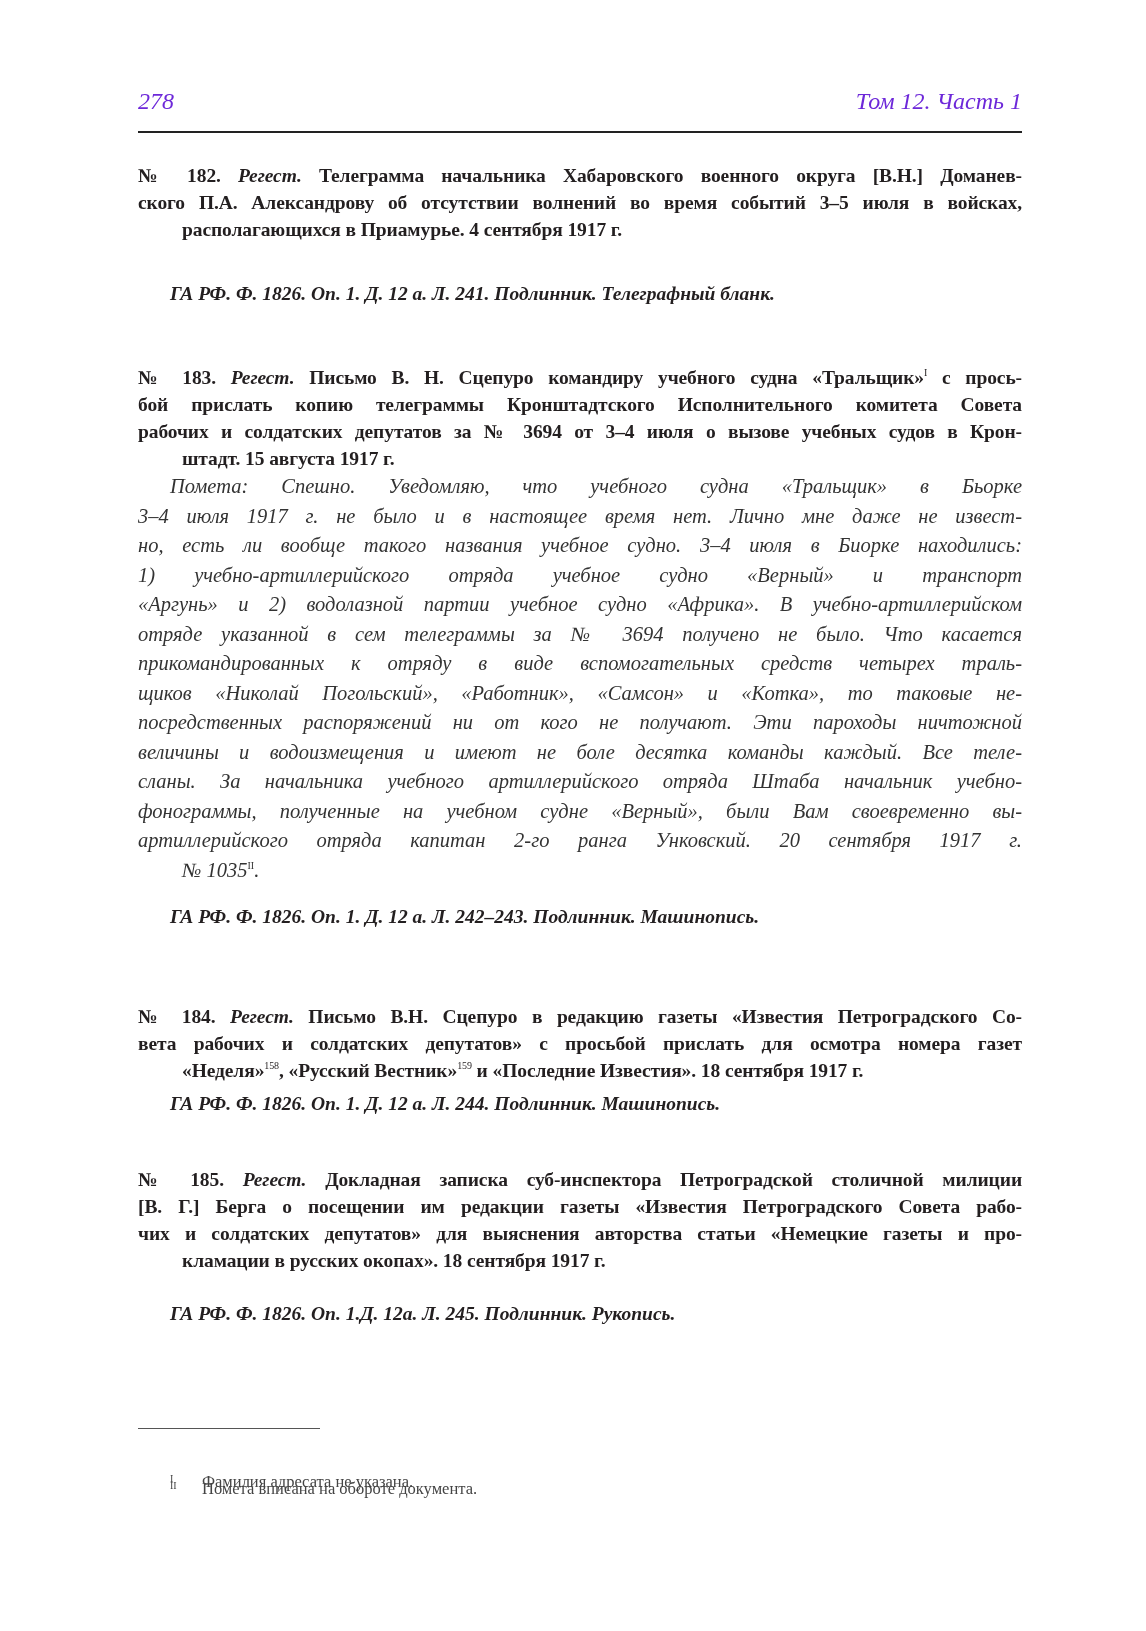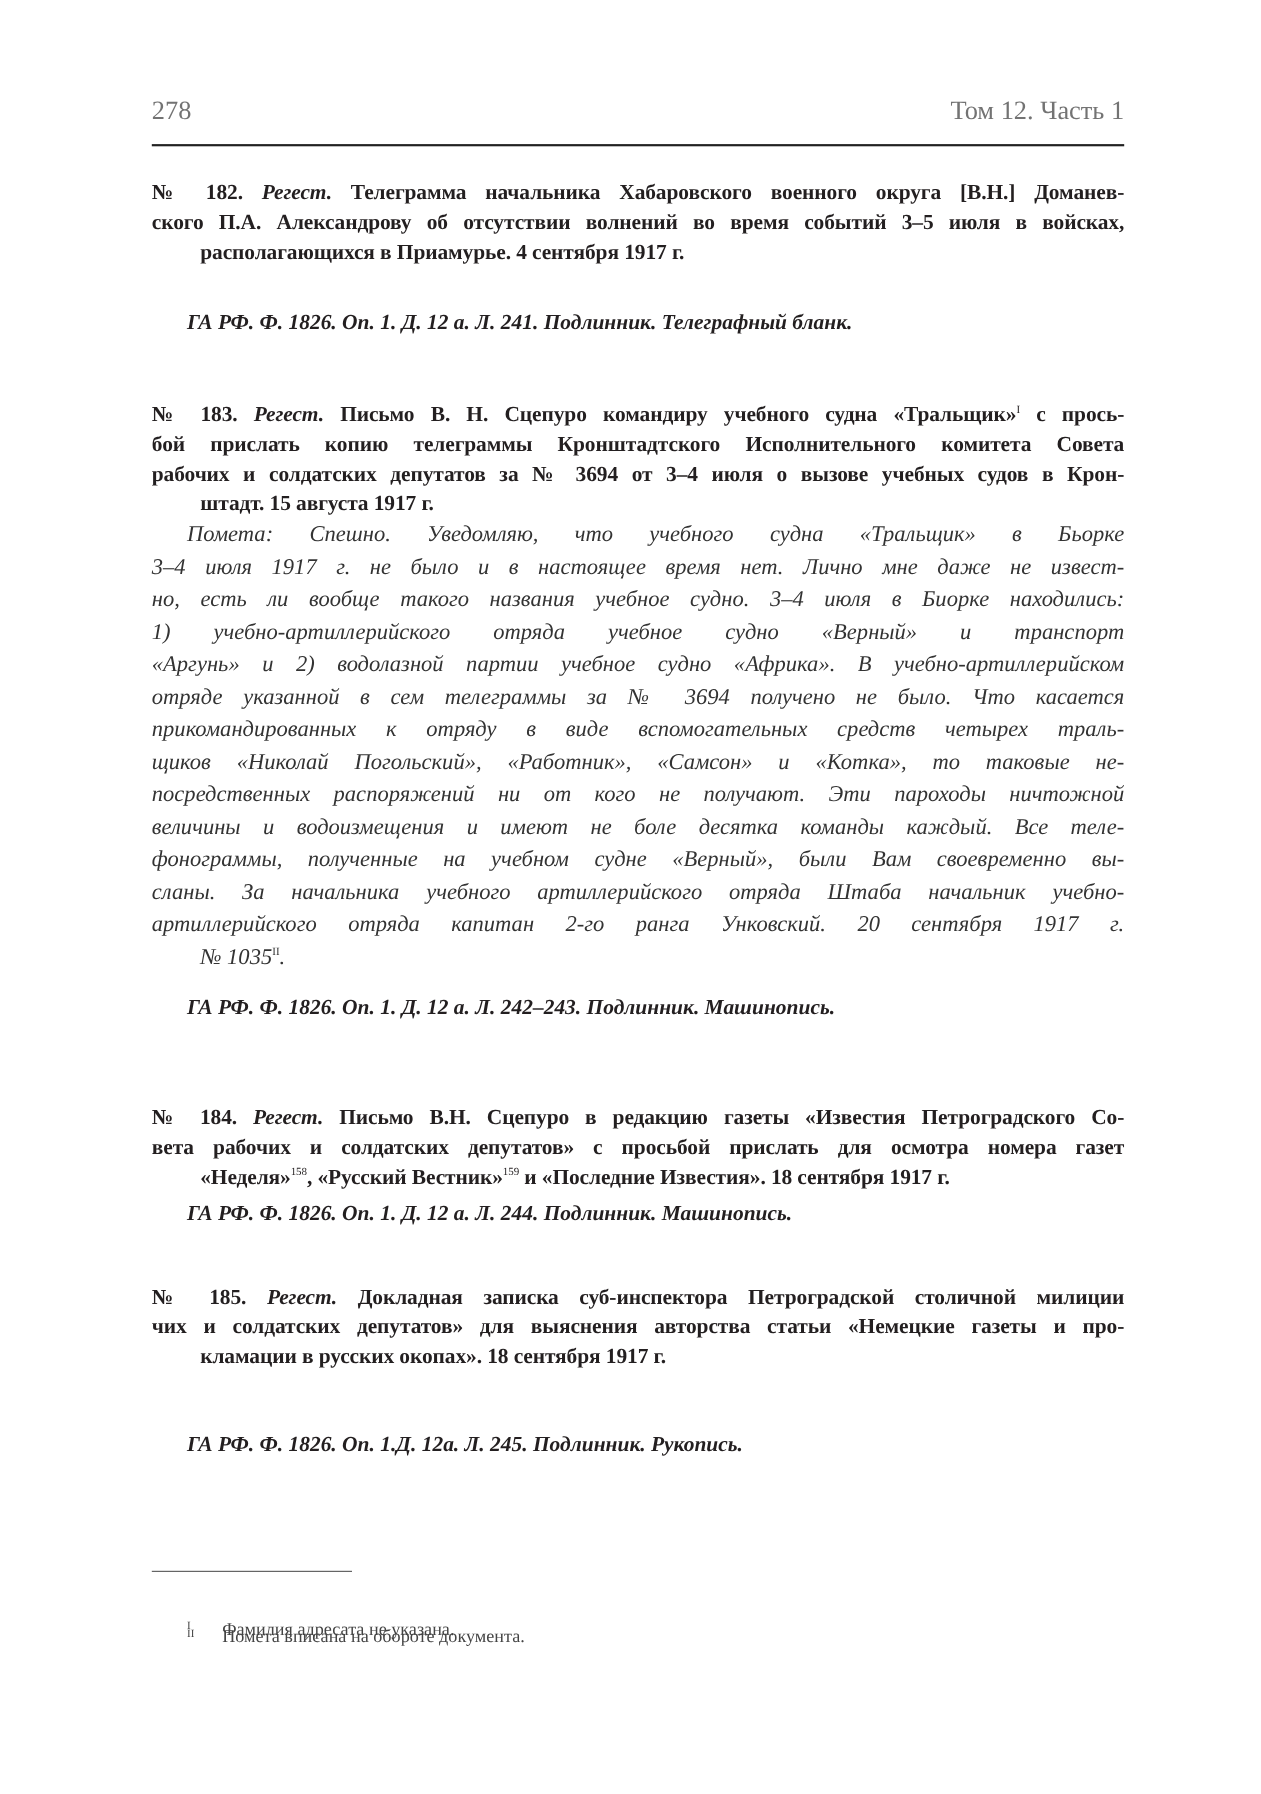--- a/index.html
+++ b/index.html
@@ -1,20 +1,20 @@
 <!DOCTYPE html>
 <html><head>
   <meta charset="utf-8">
   <style>
     html, body { margin: 0; padding: 0; background: #ffffff; }
     body { width: 1146px; height: 1631px; position: relative; overflow: hidden; color: #231f20;
            font-family: "Liberation Serif", "DejaVu Serif", serif; }
     .page { position: absolute; left: 0; top: 0; width: 1146px; height: 1631px; }
     .running-head { position: absolute; left: 138px; width: 884px; top: 88px; height: 36px;
-                    font-size: 24px; color: #737373; }
+                    font-style: italic; font-size: 24px; color: #6d28d9; }
     .running-head .num { position: absolute; left: 0; top: 0; }
     .running-head .vol { position: absolute; right: 0; top: 0; }
     .head-rule { position: absolute; left: 138px; width: 884px; top: 131px; height: 0;
                  border-top: 2px solid #222; }
     .block { position: absolute; left: 138px; width: 884px; }
     .line { display: block; height: 27px; line-height: 27px; white-space: nowrap;
             text-align: justify; text-align-last: justify; font-size: 19.5px; }
     .line.last { text-align-last: left; margin-left: 44px; }
     .regest .line { font-weight: bold; letter-spacing: -0.1px; }
     .regest .lbl { font-style: italic; }
@@ -56,36 +56,37 @@
     <span class="line first">Помета: Спешно. Уведомляю, что учебного судна «Тральщик» в Бьорке</span>
     <span class="line">3–4 июля 1917 г. не было и в настоящее время нет. Лично мне даже не извест-</span>
     <span class="line">но, есть ли вообще такого названия учебное судно. 3–4 июля в Биорке находились:</span>
     <span class="line">1) учебно-артиллерийского отряда учебное судно «Верный» и транспорт</span>
     <span class="line">«Аргунь» и 2) водолазной партии учебное судно «Африка». В учебно-артиллерийском</span>
     <span class="line">отряде указанной в сем телеграммы за № 3694 получено не было. Что касается</span>
     <span class="line">прикомандированных к отряду в виде вспомогательных средств четырех траль-</span>
     <span class="line">щиков «Николай Погольский», «Работник», «Самсон» и «Котка», то таковые не-</span>
     <span class="line">посредственных распоряжений ни от кого не получают. Эти пароходы ничтожной</span>
     <span class="line">величины и водоизмещения и имеют не боле десятка команды каждый. Все теле-</span>
+    <span class="line">сланы. За начальника учебного артиллерийского отряда Штаба начальник учебно-</span>
     <span class="line">фонограммы, полученные на учебном судне «Верный», были Вам своевременно вы-</span>
-    <span class="line">сланы. За начальника учебного артиллерийского отряда Штаба начальник учебно-</span>
     <span class="line">артиллерийского отряда капитан 2-го ранга Унковский. 20 сентября 1917 г.</span>
     <span class="line last"><span>№ 1035</span><sup class="fn">II</sup><span>.</span></span>
   </div>
   <div class="archive" style="top:903px;">ГА РФ. Ф. 1826. Оп. 1. Д. 12 а. Л. 242–243. Подлинник. Машинопись.</div>
 
   <div class="block regest" style="top:1003px;">
     <span class="line"><span>№ 184.</span> <span class="lbl">Регест.</span> <span>Письмо В.Н. Сцепуро в редакцию газеты «Известия Петроградского Со-</span></span>
     <span class="line">вета рабочих и солдатских депутатов» с просьбой прислать для осмотра номера газет</span>
     <span class="line last"><span>«Неделя»</span><sup class="fn">158</sup><span>, «Русский Вестник»</span><sup class="fn">159</sup><span> и «Последние Известия». 18 сентября 1917 г.</span></span>
   </div>
   <div class="archive" style="top:1090px;">ГА РФ. Ф. 1826. Оп. 1. Д. 12 а. Л. 244. Подлинник. Машинопись.</div>
 
   <div class="block regest" style="top:1166px;">
     <span class="line"><span>№ 185.</span> <span class="lbl">Регест.</span> <span>Докладная записка суб-инспектора Петроградской столичной милиции</span></span>
+    <span class="line">[В. Г.] Берга о посещении им редакции газеты «Известия Петроградского Совета рабо-</span>
     <span class="line">чих и солдатских депутатов» для выяснения авторства статьи «Немецкие газеты и про-</span>
     <span class="line last">кламации в русских окопах». 18 сентября 1917 г.</span>
   </div>
   <div class="archive" style="top:1300px;">ГА РФ. Ф. 1826. Оп. 1.Д. 12а. Л. 245. Подлинник. Рукопись.</div>
 
   <div class="footnote-rule"></div>
   <div class="footnote" style="top:1440px;margin-top:27px;">
     <span class="mark">I</span><span>Фамилия адресата не указана.</span>
   </div>
   <div class="footnote" style="top:1474px;">

